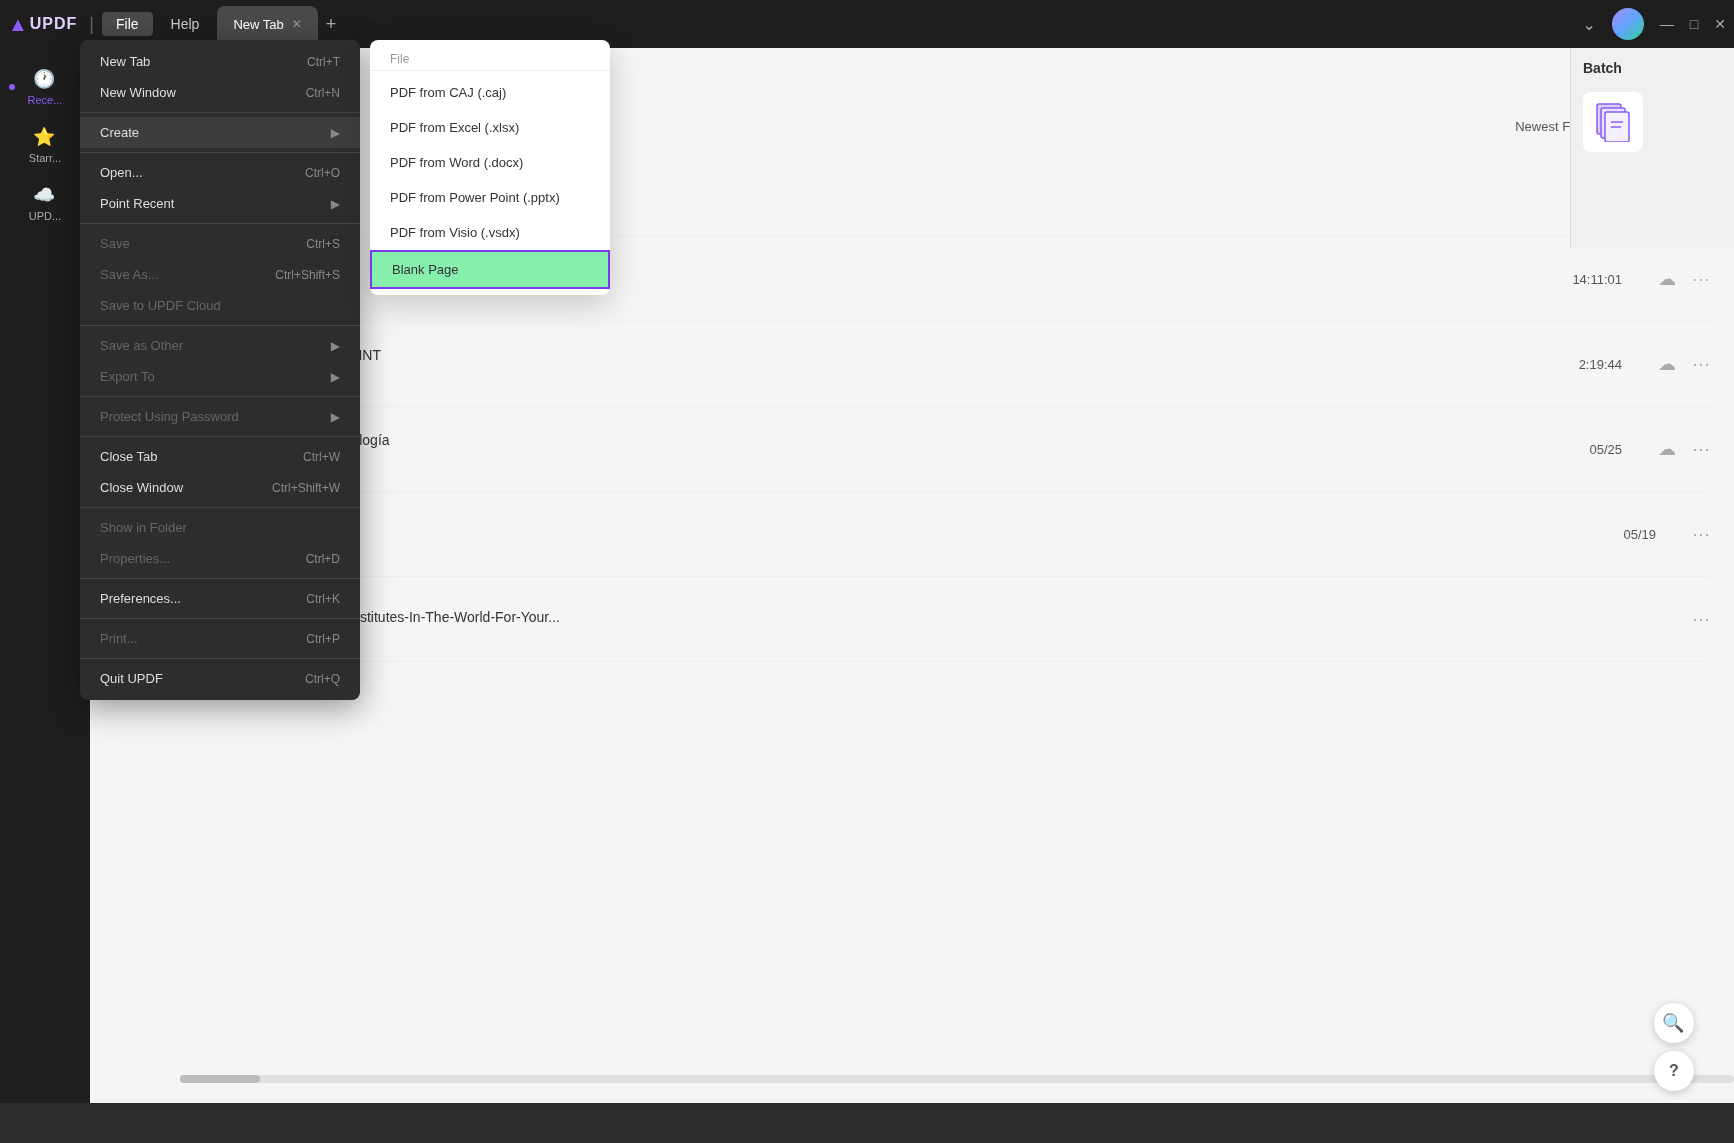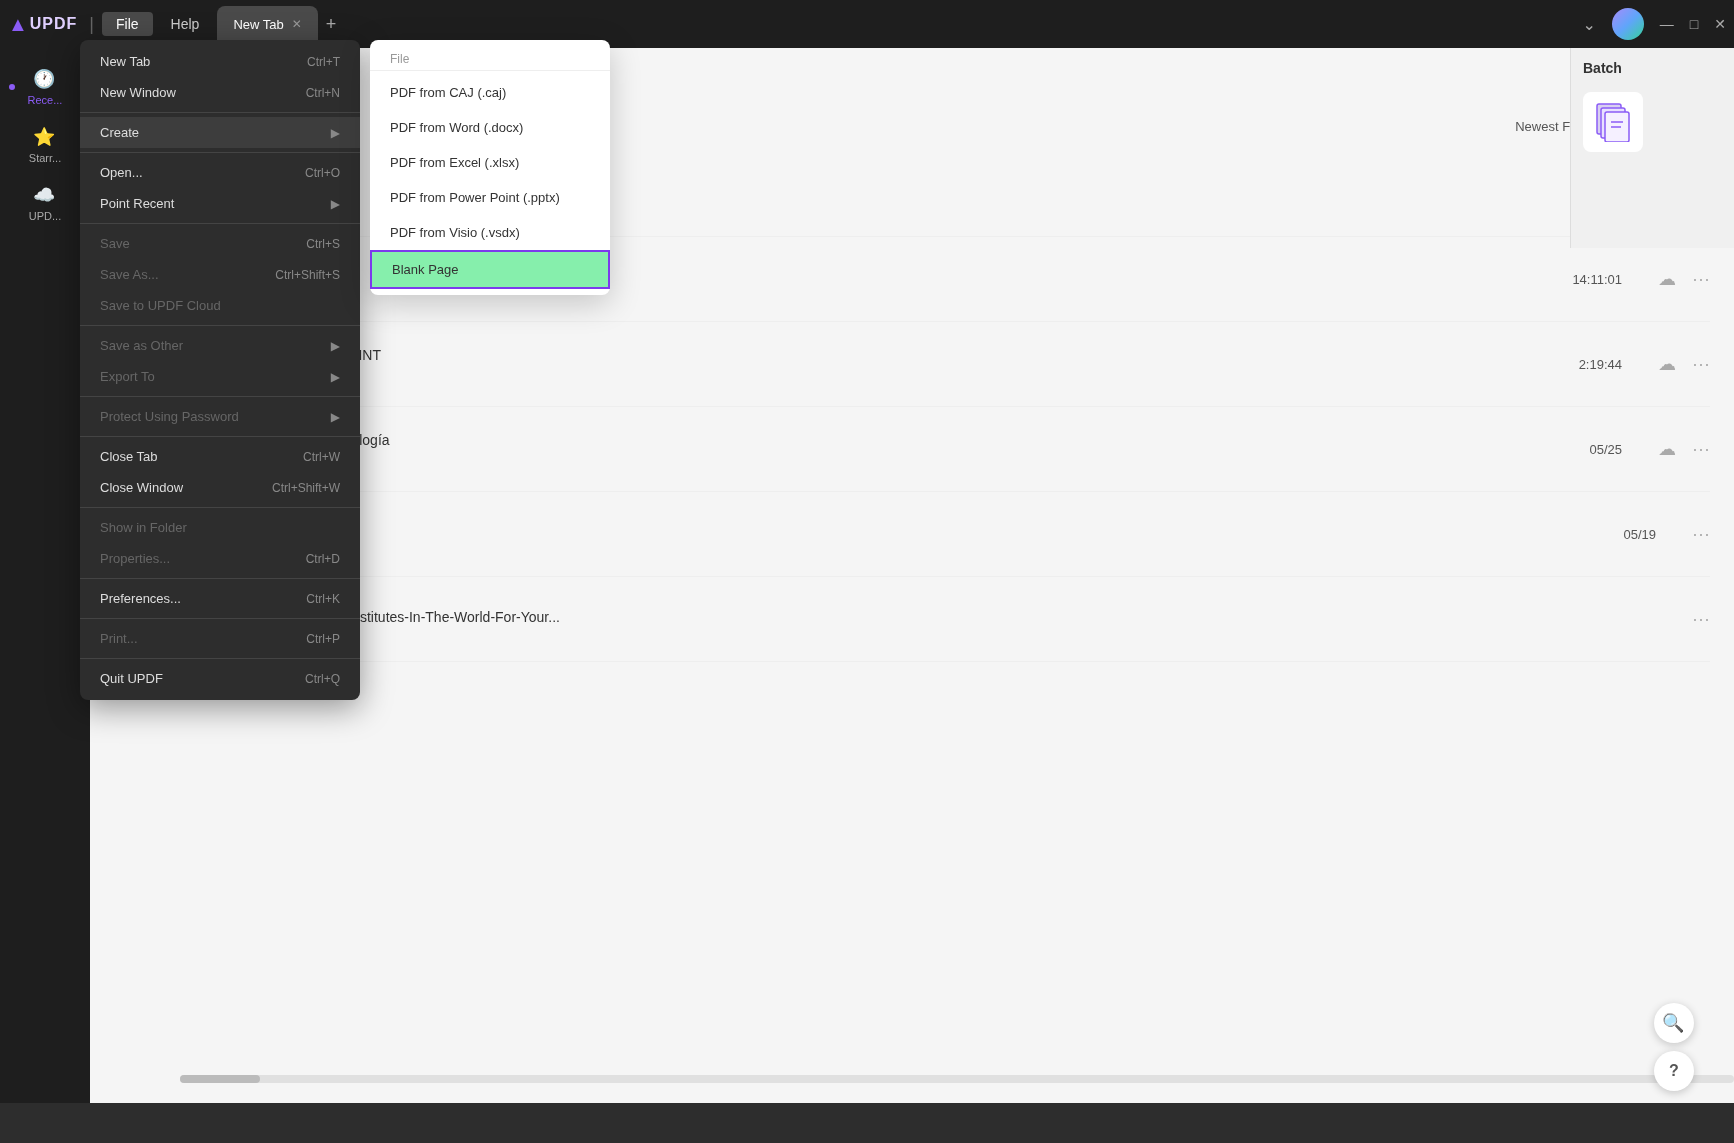--- a/index.html
+++ b/index.html
@@ -671,24 +671,24 @@
   </div>
 
   <div class="submenu">
 
     <div style="padding:6px 20px 4px;color:#999;font-size:12px;border-bottom:1px solid #eee;margin-bottom:4px;">File</div>
 
     <div class="submenu-item">
       <span>PDF from CAJ (.caj)</span>
     </div>
     <div class="submenu-item">
+      <span>PDF from Excel (.xlsx)</span>
+    </div>
+    <div class="submenu-item">
       <span>PDF from Word (.docx)</span>
-    </div>
-    <div class="submenu-item">
-      <span>PDF from Excel (.xlsx)</span>
     </div>
     <div class="submenu-item">
       <span>PDF from Power Point (.pptx)</span>
     </div>
     <div class="submenu-item">
       <span>PDF from Visio (.vsdx)</span>
     </div>
     <div class="submenu-item highlighted">
       <span>Blank Page</span>
     </div>

